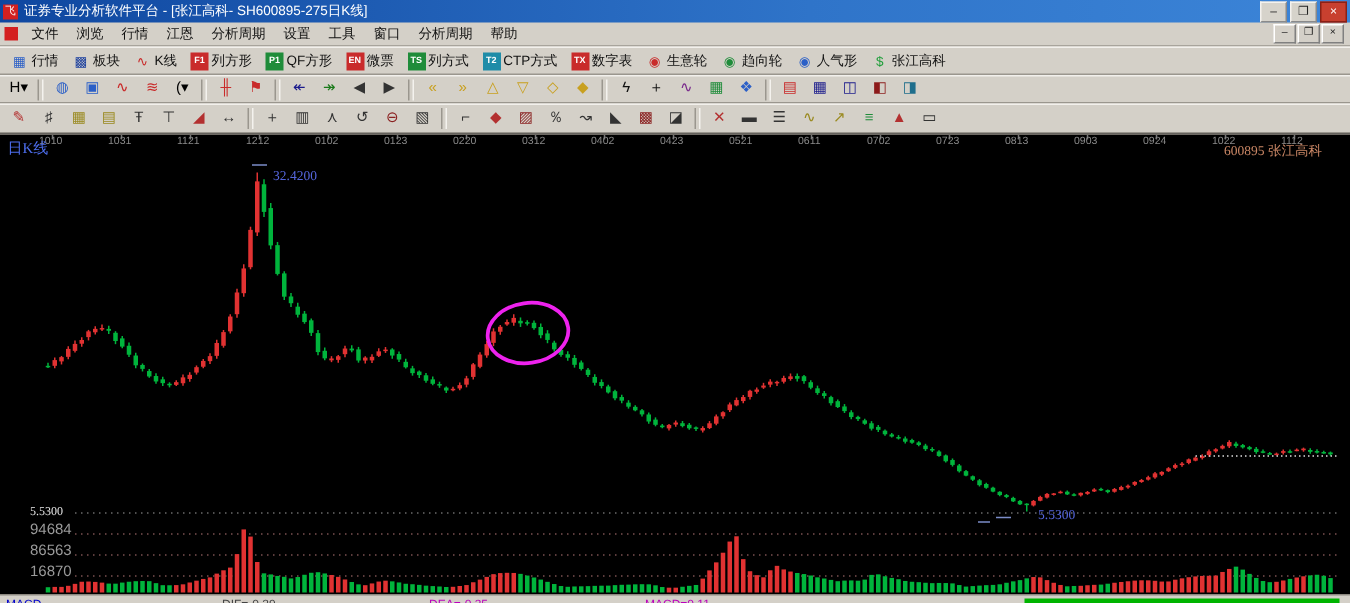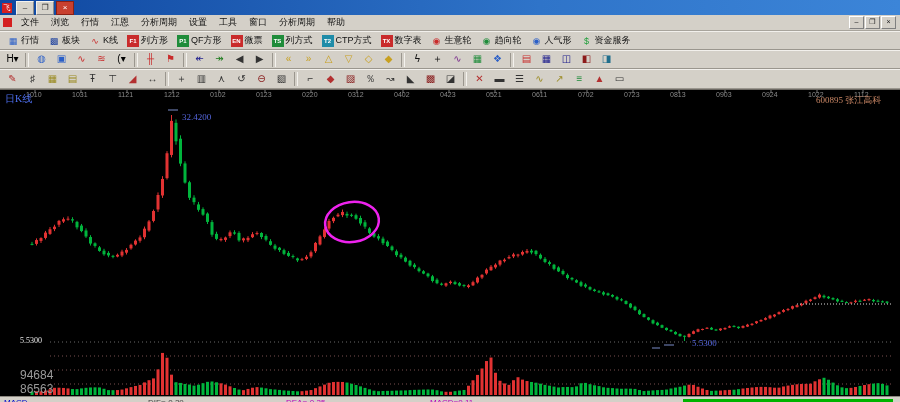--- a/index.html
+++ b/index.html
@@ -34,39 +34,40 @@
   .ibtn{width:17px;height:15px;font-size:10px;line-height:14px;text-align:center;border:1px solid transparent;}
   .tsep{width:2px;height:14px;border-left:1px solid #9a968e;border-right:1px solid #f4f2ee;margin:0 2px;}
   
   .chart{position:relative;width:900px;height:306px;background:#000;border-top:1px solid #6e6a64;}
   .chart .lbl{position:absolute;white-space:nowrap;font-family:Liberation Serif, serif;}
   .period-lbl{left:5px;top:2px;font-size:10px;color:#4d6eee;}
   .stock-lbl{left:816px;top:4px;font-size:9px;color:#cc8866;}
   .peak-lbl{left:182px;top:22px;font-size:9px;color:#5566dd;}
   .low-lbl{left:692px;top:248px;font-size:9px;color:#5566dd;}
   .scale-lbl{left:20px;top:246px;font-size:8px;color:#e6e6e6;}
-  .vol-lbl{position:absolute;left:20px;font-size:12px;color:#9a9a9a;margin-top:20px;}
+  .vol-lbl{position:absolute;left:20px;font-size:10px;color:#9a9a9a;}
   .date-axis{position:absolute;left:0;top:1px;width:900px;height:9px;}
   .date-tick{position:absolute;top:0;font-size:7px;color:#8a8a8a;}
   
   .statusbar{position:relative;height:11px;background:#d4d0c8;border-top:1px solid #8c8880;font-size:8px;}
   .statusbar span{position:absolute;top:1px;}
   .st-ind{left:4px;color:#0000cc;}
   .st-dif{left:148px;color:#444;}
   .st-dea{left:286px;color:#bb00bb;}
   .st-macd{left:430px;color:#bb00bb;}
   .st-green{position:absolute;left:683px;top:2px;width:210px;height:7px;background:#00b400;}
 </style>
 </head>
 <body>
 
 <div class="window">
 
   <div class="titlebar">
     <div class="app-icon">飞</div>
+    <div class="titletext">证券专业分析软件平台 - [张江高科- SH600895-275日K线]</div>
     <div class="winbtns">
       <div class="winbtn">–</div>
       <div class="winbtn">❐</div>
       <div class="winbtn close">×</div>
     </div>
   </div>
 
   <div class="menubar">
     <div class="mdi-icon"></div>
     <div id="menu-items" style="display:flex;">
@@ -132,21 +133,21 @@
       <div class="tbtn">
         <span class="tico" style="color: rgb(31, 140, 58);">◉</span>
         <span>趋向轮</span>
       </div>
       <div class="tbtn">
         <span class="tico" style="color: rgb(43, 95, 199);">◉</span>
         <span>人气形</span>
       </div>
       <div class="tbtn">
         <span class="tico" style="color: rgb(31, 158, 58);">$</span>
-        <span>资金服务</span>
+        <span>张江高科</span>
       </div>
     </div>
   <div class="toolbar tb2" id="toolbar2">
       <div class="ibtn" style="color: rgb(0, 0, 0);">H▾</div>
       <div class="tsep"></div>
       <div class="ibtn" style="color: rgb(43, 95, 199);">◍</div>
       <div class="ibtn" style="color: rgb(43, 95, 199);">▣</div>
       <div class="ibtn" style="color: rgb(201, 43, 43);">∿</div>
       <div class="ibtn" style="color: rgb(201, 43, 43);">≋</div>
       <div class="ibtn" style="color: rgb(0, 0, 0);">(▾</div>

